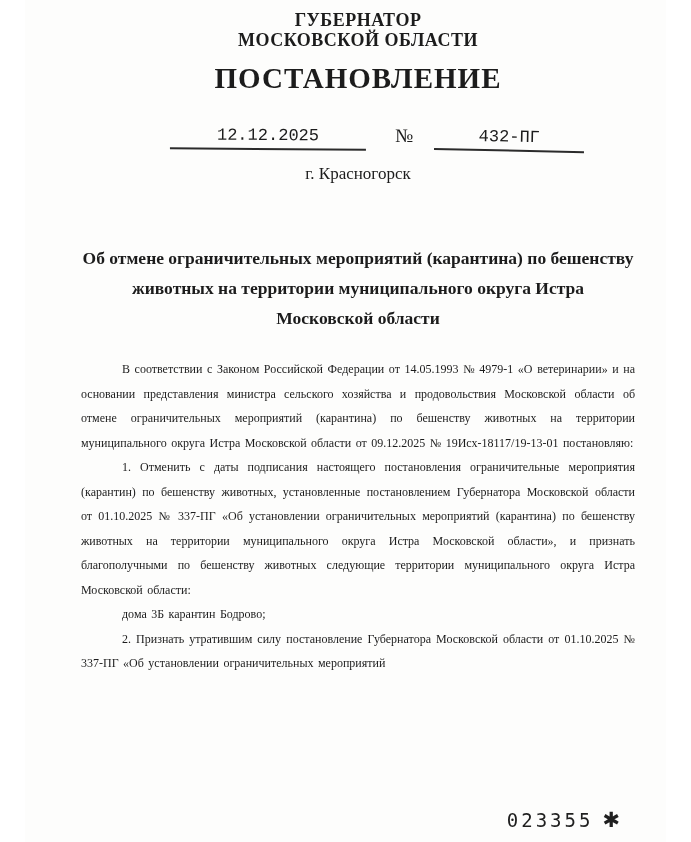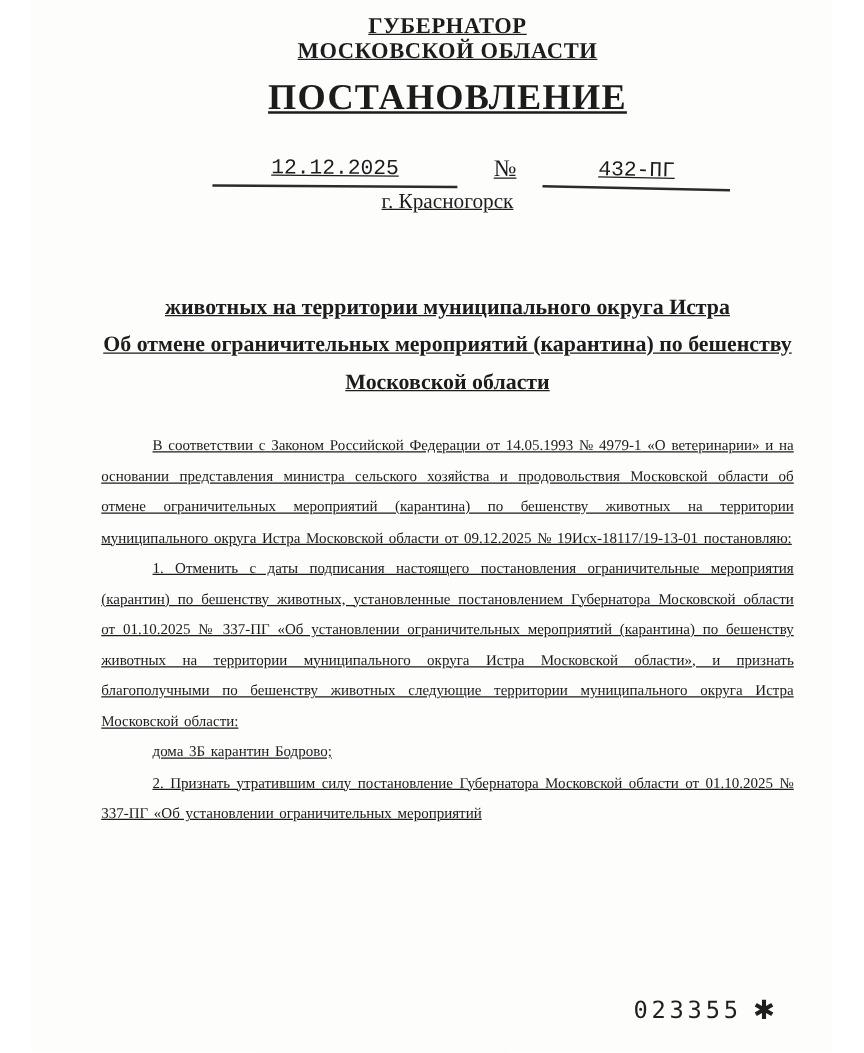--- a/index.html
+++ b/index.html
@@ -11,21 +11,20 @@
     position: relative;
     width: 641px;
     height: 842px;
     margin: 0 auto;
     background: #fdfdfc;
     color: #1c1c1c;
     font-family: "Liberation Serif", "DejaVu Serif", serif;
     box-sizing: border-box;
     padding: 10px 31px 0 56px;
     overflow: hidden;
-    text-decoration: underline;
   }
   
   .issuer {
     text-align: center;
     font-weight: 700;
     font-size: 18px;
     line-height: 20px;
     letter-spacing: 0.5px;
   }
   .doc-type {
@@ -61,21 +60,21 @@
   }
   .field-num {
     width: 150px;
     text-align: center;
     border-bottom: 2px solid #2b2b2b;
     padding-bottom: 3px;
     transform: rotate(1.2deg);
     transform-origin: left bottom;
   }
   .city {
-    margin-top: 0;
+    margin-top: 13px;
     text-align: center;
     font-size: 17px;
     line-height: 22px;
   }
   
   .subject {
     margin-top: 58px;
     text-align: center;
     font-weight: 700;
     font-size: 17.5px;
@@ -90,21 +89,21 @@
     word-spacing: 1.5px;
   }
   .body-text p {
     margin: 0;
     text-indent: 41px;
   }
   
   .stamp {
     position: absolute;
     right: 46px;
-    bottom: 23px;
+    bottom: 11px;
     display: flex;
     align-items: center;
     gap: 9px;
     font-family: "DejaVu Sans Mono", "Liberation Mono", monospace;
     font-size: 19px;
     letter-spacing: 3px;
     color: #1f1f1f;
   }
   .stamp-star {
     font-family: "DejaVu Sans", "Liberation Sans", sans-serif;
@@ -125,22 +124,22 @@
 
   <div class="date-row">
     <span class="field-date">12.12.2025</span>
     <span class="no-sign">№</span>
     <span class="field-num">432-ПГ</span>
   </div>
 
   <div class="city">г. Красногорск</div>
 
   <div class="subject">
+    <div>Об отмене ограничительных мероприятий (карантина) по бешенству</div>
     <div>животных на территории муниципального округа Истра</div>
-    <div>Об отмене ограничительных мероприятий (карантина) по бешенству</div>
     <div>Московской области</div>
   </div>
 
   <div class="body-text">
     <p>В соответствии с Законом Российской Федерации от 14.05.1993 № 4979-1 «О ветеринарии» и на основании представления министра сельского хозяйства и продовольствия Московской области об отмене ограничительных мероприятий (карантина) по бешенству животных на территории муниципального округа Истра Московской области от 09.12.2025 № 19Исх-18117/19-13-01 постановляю:</p>
     <p>1. Отменить с даты подписания настоящего постановления ограничительные мероприятия (карантин) по бешенству животных, установленные постановлением Губернатора Московской области от 01.10.2025 № 337-ПГ «Об установлении ограничительных мероприятий (карантина) по бешенству животных на территории муниципального округа Истра Московской области», и признать благополучными по бешенству животных следующие территории муниципального округа Истра Московской области:</p>
     <p>дома 3Б карантин Бодрово;</p>
     <p>2. Признать утратившим силу постановление Губернатора Московской области от 01.10.2025 № 337-ПГ «Об установлении ограничительных мероприятий</p>
   </div>
 

